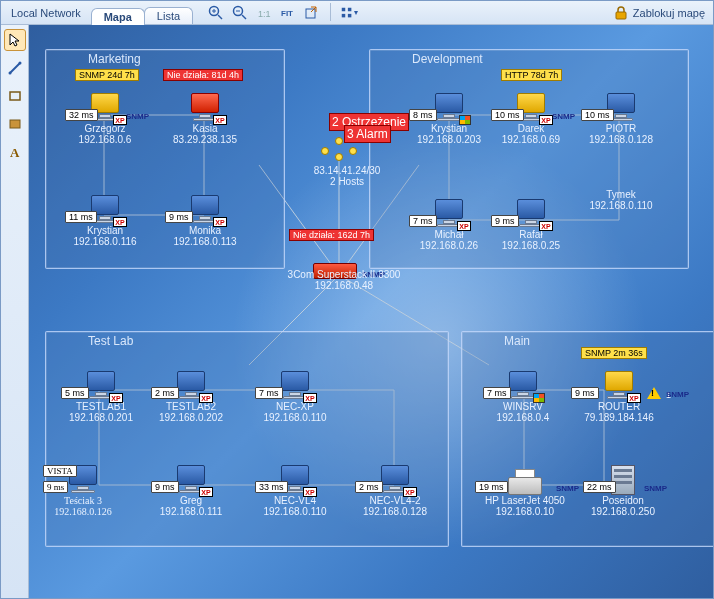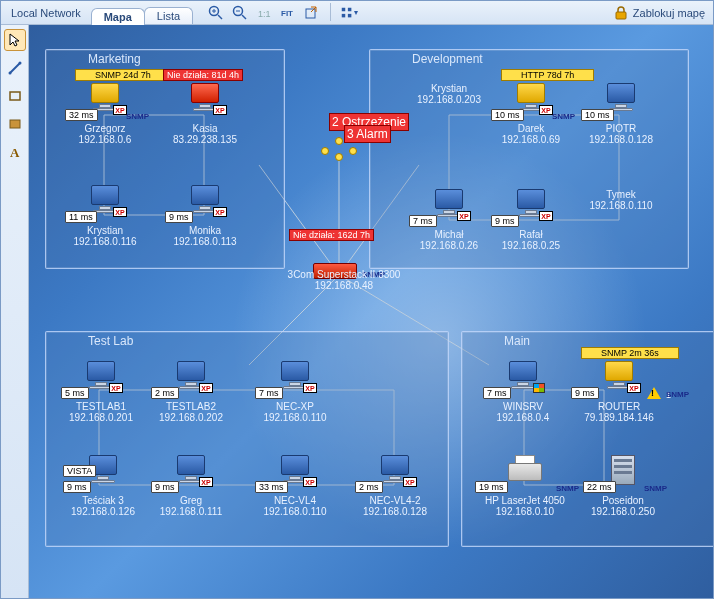--- a/index.html
+++ b/index.html
@@ -73,37 +73,37 @@
     position: absolute; top: 2px; left: 6px;
     color: #d9e7fb; font-size: 12px; margin-left: 36px;
   }
   .node {
     position: absolute;
     width: 84px;
     text-align: center;
     color: #e8f1ff;
     font-size: 10px;
   }
-  .node .iconwrap { position: relative; height: 40px; display:flex; align-items:flex-start; justify-content:center; }
+  .node .iconwrap { position: relative; height: 40px; display:flex; align-items:flex-end; justify-content:center; }
   .node .name { color:#e8f1ff; white-space: nowrap; }
   .node .ip { color:#e8f1ff; white-space: nowrap; }
   .badge {
     background:#fff; color:#000; border:1px solid #444;
     font-size:9px; padding:0 3px; border-radius:1px;
     position:absolute; left: 2px; bottom: 2px;
     white-space: nowrap;
   }
   .snmp {
     position:absolute; right:-2px; bottom:2px;
     color:#1a2a8a; font-size:8px; font-weight:bold;
   }
   .overlay-yellow {
     position:absolute; top:-14px; left:12px;
     background:#ffe04a; color:#000; border:1px solid #a07c00;
-    font-size:9px; padding:0 19px; white-space:nowrap;
+    font-size:9px; padding:0 3px; white-space:nowrap;
   }
   .overlay-red {
     position:absolute; top:-14px; left:0px;
     background:#e33; color:#fff; border:1px solid #800;
     font-size:9px; padding:0 3px; white-space:nowrap;
   }
   .standalone-label {
     position:absolute; color:#e8f1ff; font-size:10px; text-align:center;
   }
   .standalone-overlay-red {
@@ -303,20 +303,24 @@
       <div class="standalone-overlay-redsmall" style="left:300px; top:88px;">2 Ostrzeżenie</div>
       <div class="standalone-overlay-redsmall" style="left:315px; top:100px;">3 Alarm</div>
       <div style="position:absolute; left:292px; top:112px;">
         <div class="cloud-dots">
             <div class="d" style="left:0;top:10px"></div>
             <div class="d" style="left:14px;top:0"></div>
             <div class="d" style="left:28px;top:10px"></div>
             <div class="d" style="left:14px;top:16px"></div>
           </div>
       </div>
+      <div class="standalone-label" style="left:268px; top:140px; width:100px;">
+        <div>83.14.41.24/30</div>
+        <div>2 Hosts</div>
+      </div>
 
       <div class="standalone-overlay-red" style="left:260px; top:204px;">Nie działa: 162d 7h</div>
       <div style="position:absolute; left:284px; top:238px;">
         <div class="switch"></div>
         <span class="snmp" style="right:-28px;bottom:0px;">SNMP</span>
       </div>
       <div class="standalone-label" style="left:240px; top:244px; width:150px;">
         <div>3Com Superstack II 3300</div>
         <div>192.168.0.48</div>
       </div>
@@ -373,20 +377,29 @@
               <div class="base"></div>
               <div class="xp">XP</div>
             </div>
           <span class="badge">9 ms</span>
           </div>
         <div class="name">Monika</div>
         <div class="ip">192.168.0.113</div>
       </div>
 
       <div class="node" style="left:378px; top:58px;">
+        <div class="iconwrap">
+            <div class="pc">
+              <div class="mon"></div>
+              <div class="stand"></div>
+              <div class="base"></div>
+              <div class="flag"></div>
+            </div>
+          <span class="badge">8 ms</span>
+          </div>
         <div class="name">Krystian</div>
         <div class="ip">192.168.0.203</div>
       </div>
 
       <div class="node" style="left:460px; top:58px;">
         <div class="overlay-yellow">HTTP 78d 7h</div>
         <div class="iconwrap">
             <div class="pc gold">
               <div class="mon"></div>
               <div class="stand"></div>
@@ -478,21 +491,21 @@
               <div class="mon"></div>
               <div class="stand"></div>
               <div class="base"></div>
               <div class="xp">XP</div>
             </div>
           <span class="badge">7 ms</span>
           </div>
         <div class="name">NEC-XP</div>
         <div class="ip">192.168.0.110</div>
       </div>
-      <div class="node" style="left:32px; top:430px;">
+      <div class="node" style="left:12px; top:430px;font-family:Liberation Serif, serif;">
         <div class="iconwrap">
             <div class="pc">
               <div class="mon"></div>
               <div class="stand"></div>
               <div class="base"></div>
             </div>
           <span class="badge" style="bottom:18px;">VISTA</span>
           <span class="badge">9 ms</span>
           </div>
         <div class="name">Teściak 3</div>

